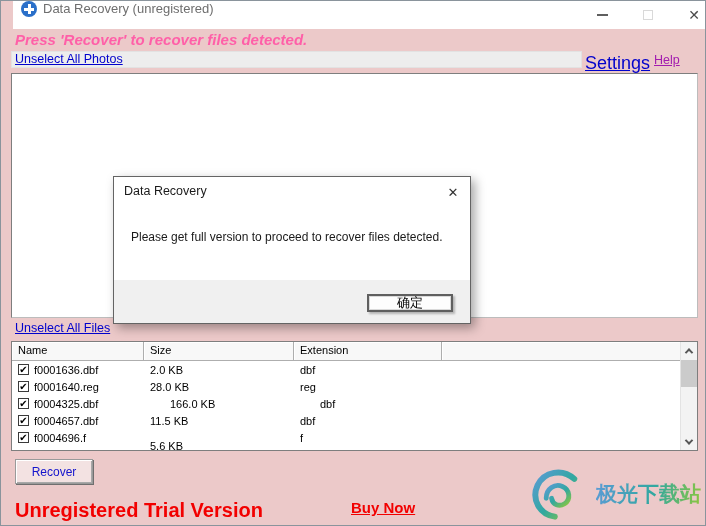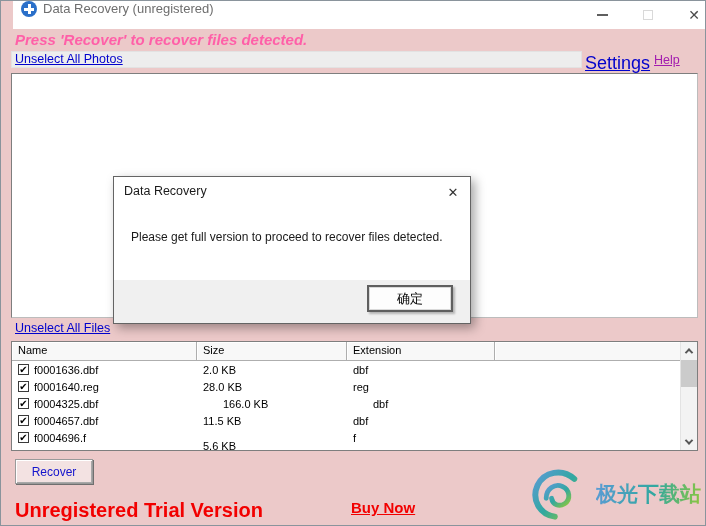--- a/index.html
+++ b/index.html
@@ -27,21 +27,21 @@
   .help-link{position:absolute;left:653px;top:52px;font-size:12.5px;color:#a21caf;text-decoration:underline;}
 
   
   .photos-list{position:absolute;left:10px;top:72px;width:687px;height:245px;background:#ffffff;border:1px solid #7e7e7e;border-right-color:#bcbcbc;border-bottom-color:#bcbcbc;}
 
   
   .files-link{position:absolute;left:14px;top:320px;font-size:12.5px;color:#0202cc;text-decoration:underline;}
   .files-table{position:absolute;left:10px;top:340px;width:687px;height:110px;background:#fff;border:1px solid #7e7e7e;}
   .thead{display:flex;height:19px;}
   .th{background:#f8f8f8;border-right:1px solid #aeaeae;border-bottom:1px solid #aeaeae;box-shadow:inset 1px 1px 0 #fff;font-size:11px;color:#000;padding:2px 0 0 6px;overflow:hidden;white-space:nowrap;}
-  .c-name{width:185px;flex:none;}
+  .c-name{width:132px;flex:none;}
   .c-size{width:150px;flex:none;}
   .c-ext{width:148px;flex:none;}
   .c-rest{flex:1;}
   .trow{display:flex;height:17px;align-items:center;font-size:11px;color:#000;}
   .tc{overflow:hidden;white-space:nowrap;}
   .cb{width:11px;height:11px;border:1px solid #3a3a3a;background:#fff;margin:0 5px 0 6px;flex:none;display:flex;align-items:center;justify-content:center;font-size:10px;line-height:10px;color:#000;}
   
   .vscroll{position:absolute;right:0;top:0;bottom:0;width:17px;background:#f3f3f3;border-left:1px solid #e3e3e3;}
   .sb-btn{position:absolute;left:0;width:16px;height:17px;display:flex;align-items:center;justify-content:center;}
   .sb-up{top:0;}
@@ -62,21 +62,21 @@
   .wm-texts{display:flex;flex-direction:column;line-height:1.1;}
   .wm-cn{font-size:21px;font-weight:bold;background:linear-gradient(100deg,#5b9bd5 0%,#31a8a0 55%,#8cc63f 100%);-webkit-background-clip:text;background-clip:text;color:transparent;}
   .wm-url{font-size:15px;font-weight:bold;background:linear-gradient(100deg,#5b9bd5 0%,#31a8a0 55%,#8cc63f 100%);-webkit-background-clip:text;background-clip:text;color:transparent;}
 
   
   .dialog{position:absolute;left:112px;top:175px;width:358px;height:148px;background:#ffffff;border:1px solid #646464;box-shadow:4px 4px 10px rgba(0,0,0,0.35);z-index:5;}
   .dlg-title{position:absolute;left:10px;top:0;height:28px;line-height:28px;font-size:12.5px;color:#1a1a1a;}
   .dlg-close{position:absolute;right:6px;top:5px;width:22px;height:20px;display:flex;align-items:center;justify-content:center;font-size:13px;color:#333;}
   .dlg-msg{position:absolute;left:17px;top:53px;font-size:12px;color:#1a1a1a;}
   .dlg-footer{position:absolute;left:0;right:0;bottom:0;height:43px;background:#f0f0f0;}
-  .ok-btn{position:absolute;right:17px;bottom:11px;width:86px;height:27px;background:#fdfdfd;border:2px solid #5f5f5f;box-shadow:inset 0 0 0 1px #d9d9d9,2px 2px 2px rgba(0,0,0,0.25);font-size:13px;color:#000;display:flex;align-items:center;justify-content:center;}
+  .ok-btn{position:absolute;right:17px;bottom:11px;width:86px;height:18px;background:#fdfdfd;border:2px solid #5f5f5f;box-shadow:inset 0 0 0 1px #d9d9d9,2px 2px 2px rgba(0,0,0,0.25);font-size:13px;color:#000;display:flex;align-items:center;justify-content:center;}
 </style>
 </head>
 <body>
 
 <div class="window">
 
   <div class="titlebar">
     <span class="app-icon"></span>
     <span class="title-text">Data Recovery (unregistered)</span>
     <div class="win-controls">

